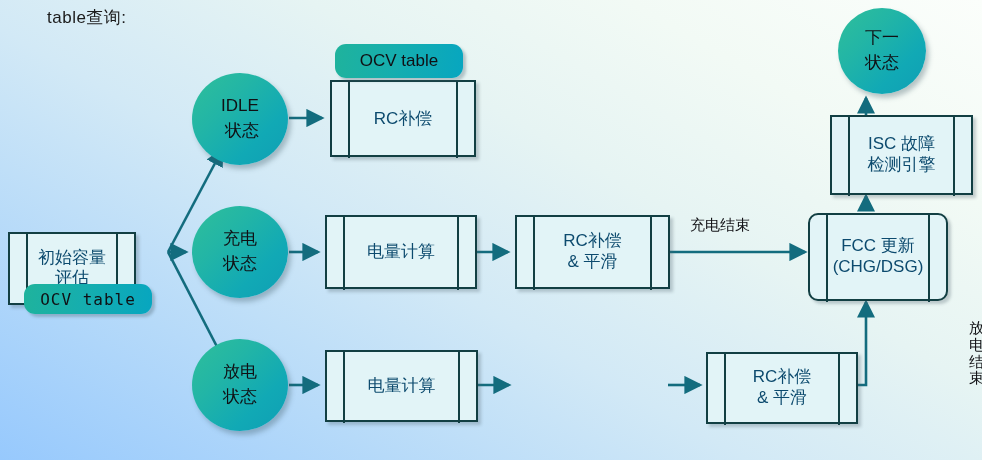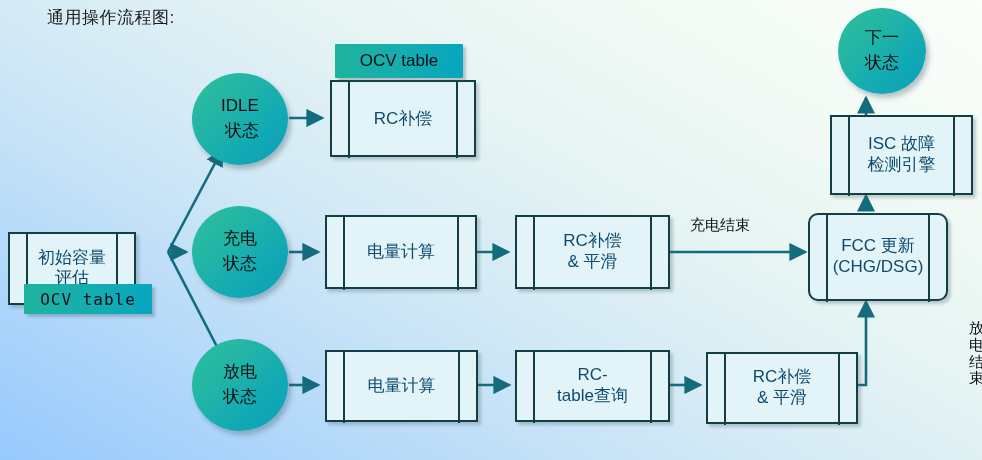--- a/index.html
+++ b/index.html
@@ -41,42 +41,42 @@
     background:linear-gradient(135deg,#2fbf9a 0%,#22b5a6 35%,#11a9b5 70%,#0f9fb5 100%);
     box-shadow:3px 4px 5px rgba(60,90,100,.35);
     display:flex;align-items:center;justify-content:center;
   }
   .circ .lbl{
     text-align:right;line-height:1.45;font-size:17px;
     color:#101014;white-space:pre-line;
   }
   
   .badge{
-    position:absolute;border-radius:1px;
+    position:absolute;border-radius:11px;
     background:linear-gradient(100deg,#1fb39c 0%,#16aeae 45%,#07a6c0 100%);
     box-shadow:3px 3px 3px rgba(70,95,105,.33);
     display:flex;align-items:center;justify-content:center;
     color:#101014;font-size:17px;white-space:nowrap;
   }
   .badge.mono{font-family:"DejaVu Sans Mono","Liberation Mono",monospace;font-size:16px;letter-spacing:1px;}
   
   .elabel{
     position:absolute;font-size:15px;color:#101014;white-space:nowrap;
   }
   .elabel.vert{
     white-space:normal;width:17px;line-height:1.12;text-align:center;
   }
   svg.wires{position:absolute;left:0;top:0;width:982px;height:460px;pointer-events:none;}
 </style>
 </head>
 <body>
 
 <div id="canvas">
 
-  <div class="title">通用操作流程图:</div>
+  <div class="title">table查询:</div>
 
   <svg class="wires" viewBox="0 0 982 460">
     <defs>
       <marker id="ah" markerWidth="7" markerHeight="7" refX="6" refY="3.5" orient="auto">
         <path d="M0,0 L7,3.5 L0,7 z" fill="#136c7e"></path>
       </marker>
     </defs>
     <g fill="none" stroke="#136c7e" stroke-width="2.6" marker-end="url(#ah)">
 
       <path d="M168,252 L222,150"></path>
@@ -133,24 +133,20 @@
   </div>
   <div class="pbox" style="left:515px;top:215px;width:155px;height:74px;">
     <div class="lbl">RC补偿
 &amp; 平滑</div>
   </div>
   <div class="elabel" style="left:690px;top:216px;">充电结束</div>
 
   <div class="pbox" style="left:325px;top:350px;width:153px;height:72px;">
     <div class="lbl">电量计算</div>
   </div>
-  <div class="pbox" style="left:515px;top:350px;width:155px;height:72px;">
-    <div class="lbl">RC-
-table查询</div>
-  </div>
   <div class="pbox" style="left:706px;top:352px;width:152px;height:72px;">
     <div class="lbl">RC补偿
 &amp; 平滑</div>
   </div>
   <div class="elabel vert" style="left:924px;top:320px;margin-left:44px;">放电结束</div>
 
   <div class="pbox" style="left:808px;top:213px;width:140px;height:88px;border-radius:10px;">
     <div class="lbl">FCC 更新
 (CHG/DSG)</div>
   </div>

